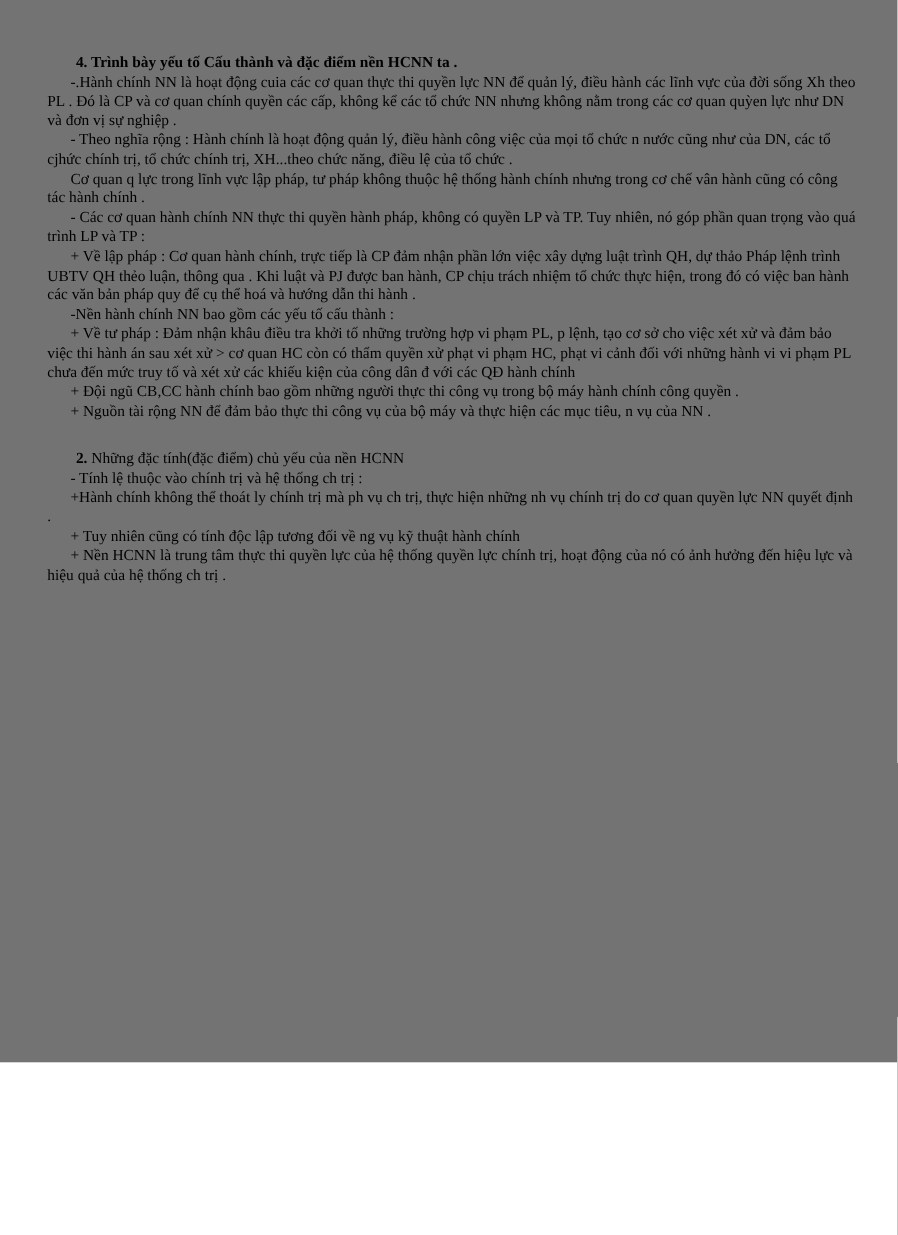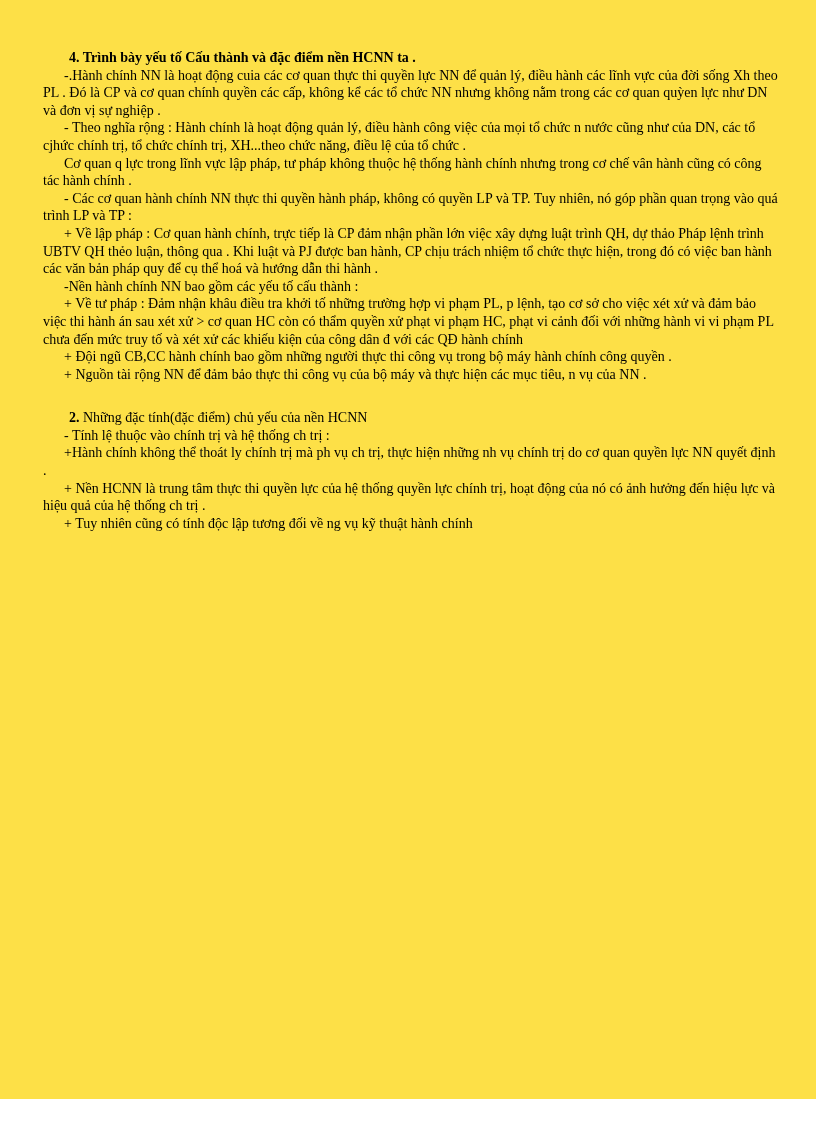--- a/index.html
+++ b/index.html
@@ -3,22 +3,22 @@
 <meta charset="utf-8">
 <style>
   html, body {
     margin: 0;
     padding: 0;
     background: #ffffff;
   }
   .page {
     position: relative;
     width: 816px;
-    height: 1099px;
-    background: #fde047;
+    height: 966px;
+    background: #737373;
     color: #000000;
     font-family: "Liberation Serif", "DejaVu Serif", serif;
     overflow: hidden;
   }
   .content {
     position: absolute;
     left: 43px;
     top: 49px;
     width: 738px;
   }
@@ -69,19 +69,19 @@
     <p>+ Về tư pháp : Đảm nhận khâu điều tra khởi tố những trường hợp vi phạm PL, p lệnh, tạo cơ sở cho việc xét xử và đảm bảo việc thi hành án sau xét xử &gt; cơ quan HC còn có thẩm quyền xử phạt vi phạm HC, phạt vi cảnh đối với những hành vi vi phạm PL chưa đến mức truy tố và xét xử các khiếu kiện của công dân đ với các QĐ hành chính</p>
     <p>+ Đội ngũ CB,CC hành chính bao gồm những người thực thi công vụ trong bộ máy hành chính công quyền .</p>
     <p>+ Nguồn tài rộng NN để đảm bảo thực thi công vụ của bộ máy và thực hiện các mục tiêu, n vụ của NN .</p>
 
     <div class="section-gap"></div>
 
     <p class="heading2"><span class="heading2-num">2.</span><span> Những đặc tính(đặc điểm) chủ yếu của nền HCNN</span></p>
 
     <p>- Tính lệ thuộc vào chính trị và hệ thống ch trị :</p>
     <p>+Hành chính không thể thoát ly chính trị mà ph vụ ch trị, thực hiện những nh vụ chính trị do cơ quan quyền lực NN quyết định .</p>
+    <p>+ Tuy nhiên cũng có tính độc lập tương đối về ng vụ kỹ thuật hành chính</p>
     <p>+ Nền HCNN là trung tâm thực thi quyền lực của hệ thống quyền lực chính trị, hoạt động của nó có ảnh hưởng đến hiệu lực và hiệu quả của hệ thống ch trị .</p>
-    <p>+ Tuy nhiên cũng có tính độc lập tương đối về ng vụ kỹ thuật hành chính</p>
 
   </div>
 
   <div class="footer-dotted-line"></div>
 </div>
 
 </body></html>

